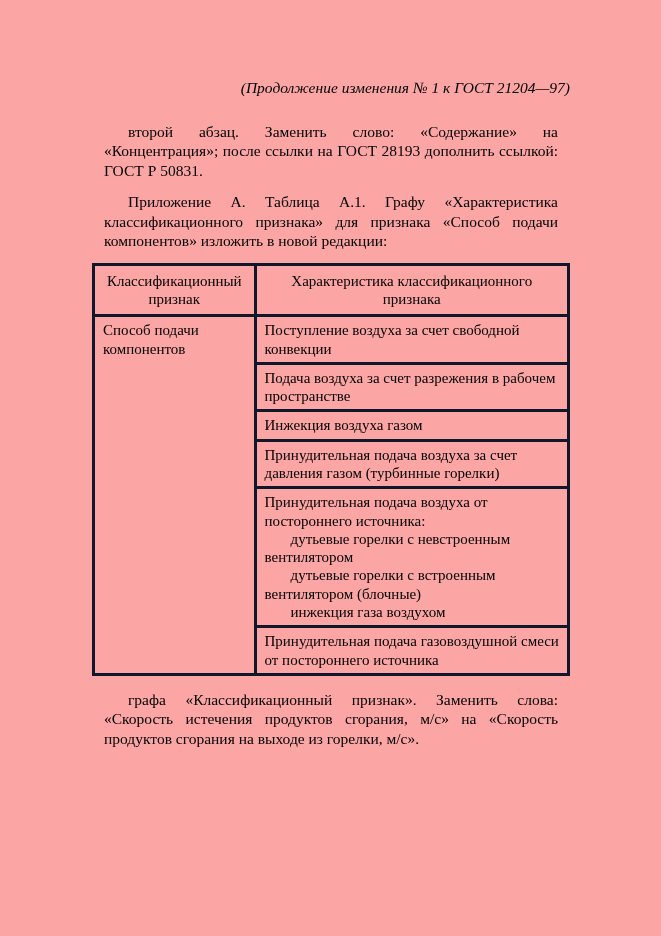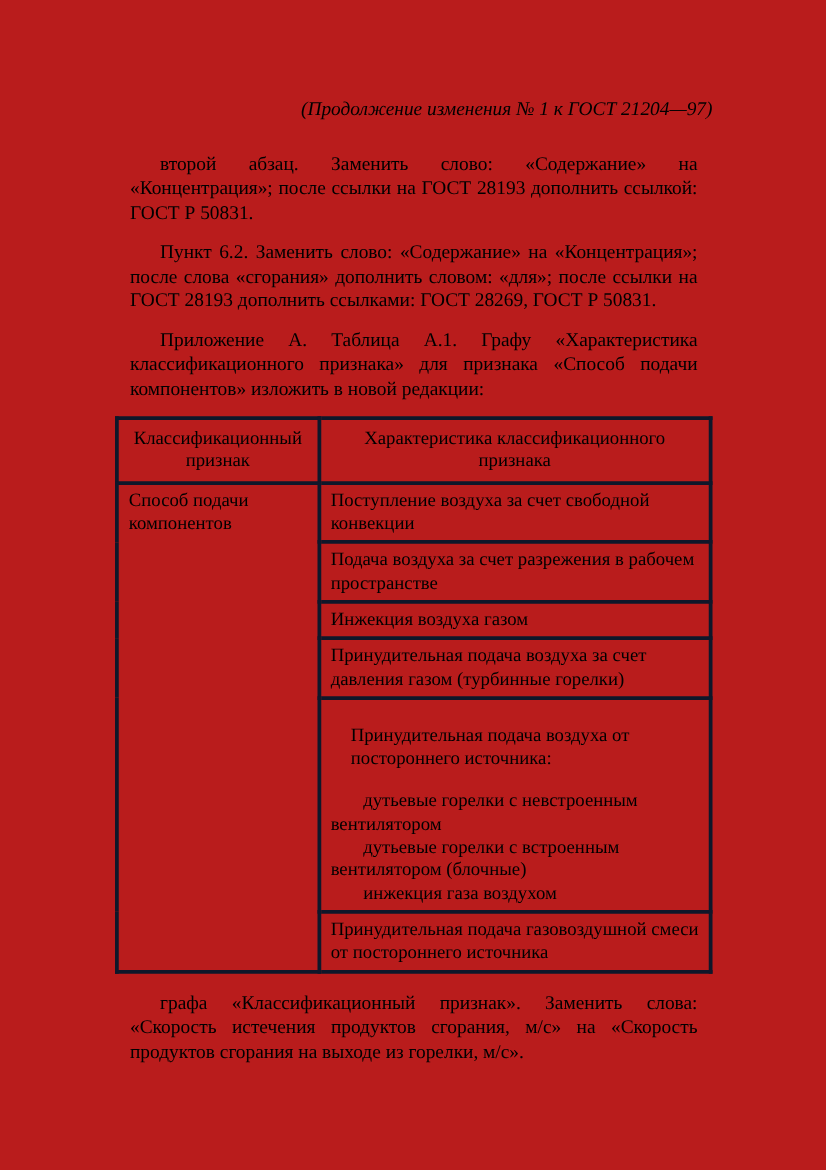--- a/index.html
+++ b/index.html
@@ -1,21 +1,21 @@
 <!DOCTYPE html>
 <html><head>
 <meta charset="utf-8">
 <style>
   * { box-sizing: border-box; }
   html, body { margin: 0; padding: 0; background: #ffffff; }
   .page {
     width: 661px;
     height: 936px;
     margin: 0 auto;
-    background: #b91c1c;
+    background: #fca5a5;
     padding: 78px 91px 0 92px;
     font-family: "Liberation Serif", "DejaVu Serif", serif;
     font-size: 15.5px;
     line-height: 1.26;
     color: #000000;
     position: relative;
   }
   .doc-header {
     text-align: right;
     font-style: italic;
@@ -47,37 +47,36 @@
     vertical-align: middle;
     padding: 6px 8px;
   }
   table.gost-table col.c1 { width: 34%; }
   table.gost-table col.c2 { width: 66%; }
   .cell-sub {
     text-indent: 26px;
     margin: 0;
   }
   .cell-main {
-    margin: 16px;
+    margin: 0;
   }
   .doc-footer {
     text-align: center;
     margin-top: 28px;
   }
 </style>
 </head>
 <body>
 
 <div class="page">
 
   <div class="doc-header">(Продолжение изменения № 1 к ГОСТ 21204—97)</div>
 
   <p class="para">второй абзац. Заменить слово: «Содержание» на «Концентрация»; после ссылки на ГОСТ 28193 дополнить ссылкой: ГОСТ Р 50831.</p>
 
-  <p class="para">Пункт 6.2. Заменить слово: «Содержание» на «Концентрация»; после слова «сгорания» дополнить словом: «для»; после ссылки на ГОСТ 28193 дополнить ссылками: ГОСТ 28269, ГОСТ Р 50831.</p>
 
   <p class="para">Приложение А. Таблица А.1. Графу «Характеристика классификационного признака» для признака «Способ подачи компонентов» изложить в новой редакции:</p>
 
   <table class="gost-table">
     <colgroup>
       <col class="c1">
       <col class="c2">
     </colgroup>
     <thead>
       <tr>

